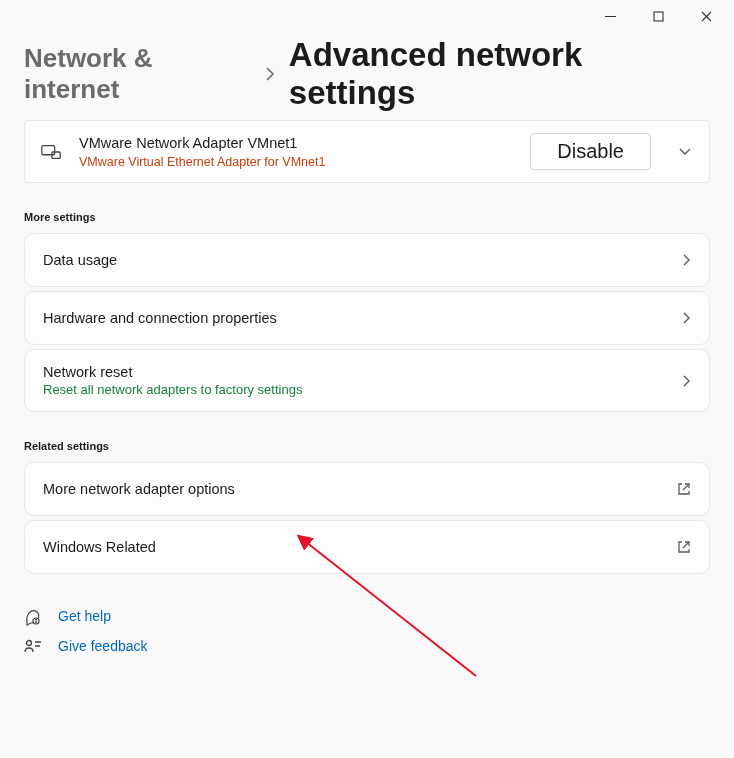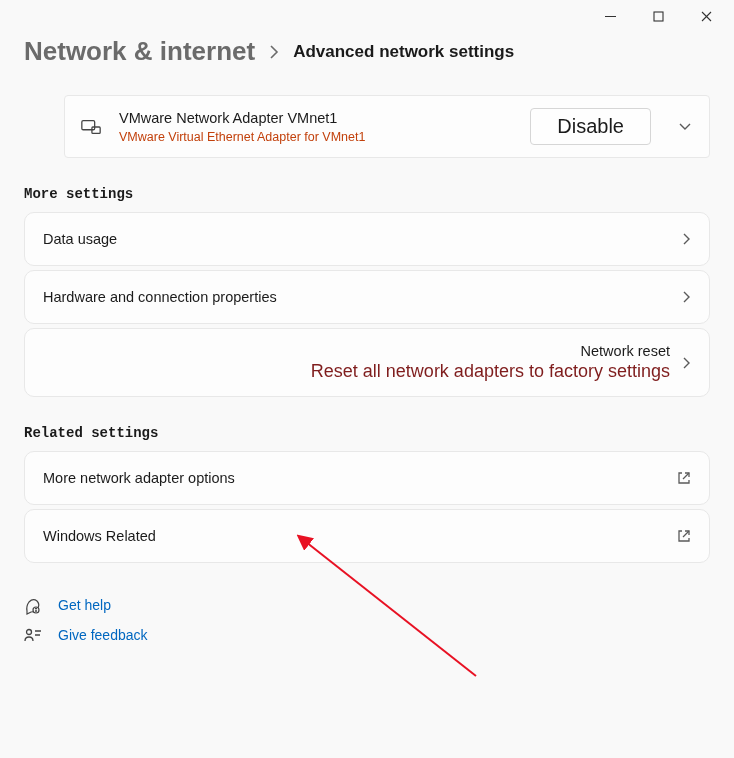--- a/index.html
+++ b/index.html
@@ -28,48 +28,47 @@
       cursor: pointer;
       color: #333;
     }
     .content {
       padding: 4px 24px 0 24px;
     }
     .breadcrumb {
       display: flex;
       align-items: center;
       gap: 14px;
-      margin-bottom: 28px;
+      margin-bottom: 8px;
     }
     .bc-parent {
       font-size: 26px;
       font-weight: 600;
       color: #6b6b6b;
       cursor: pointer;
     }
     .bc-chevron {
       color: #6b6b6b;
       display: flex;
       align-items: center;
     }
     .bc-current {
-      font-size: 17px;
+      font-size: 33px;
       font-weight: 600;
       color: #1b1b1b;
     }
     .adapter-card {
       background: #fdfdfd;
       border: 1px solid #e8e8e8;
       border-radius: 4px;
       padding: 12px 14px;
       display: flex;
       align-items: center;
       gap: 16px;
       margin-bottom: 28px;
-      margin-left: 40px;
     }
     .adapter-icon {
       width: 24px;
       display: flex;
       align-items: center;
       justify-content: center;
       color: #444;
     }
     .adapter-text {
       flex: 1;
@@ -96,49 +95,48 @@
     .expand-chevron {
       width: 20px;
       color: #5a5a5a;
       cursor: pointer;
       display: flex;
       align-items: center;
       justify-content: center;
       margin-left: 8px;
     }
     .section-header {
-      font-size: 14px;
+      font-size: 11px;
       font-weight: 600;
       color: #1b1b1b;
       margin-bottom: 10px;
-      font-family: Liberation Mono, monospace;
     }
     .section {
       margin-bottom: 28px;
     }
     .setting-row {
       background: #fdfdfd;
       border: 1px solid #e8e8e8;
       border-radius: 10px;
       padding: 18px 18px;
       display: flex;
       align-items: center;
       gap: 12px;
       margin-bottom: 4px;
       cursor: pointer;
     }
-    .setting-row.tall { padding: 14px 18px; text-align: right; }
+    .setting-row.tall { padding: 14px 18px; }
     .setting-text { flex: 1; }
     .setting-title {
       font-size: 14.5px;
       color: #1b1b1b;
     }
     .setting-sub {
-      font-size: 18px;
-      color: #7f1d1d;
+      font-size: 13px;
+      color: #15803d;
       margin-top: 2px;
     }
     .row-icon {
       color: #5a5a5a;
       display: flex;
       align-items: center;
     }
     .help-links {
       margin-top: 18px;
     }

